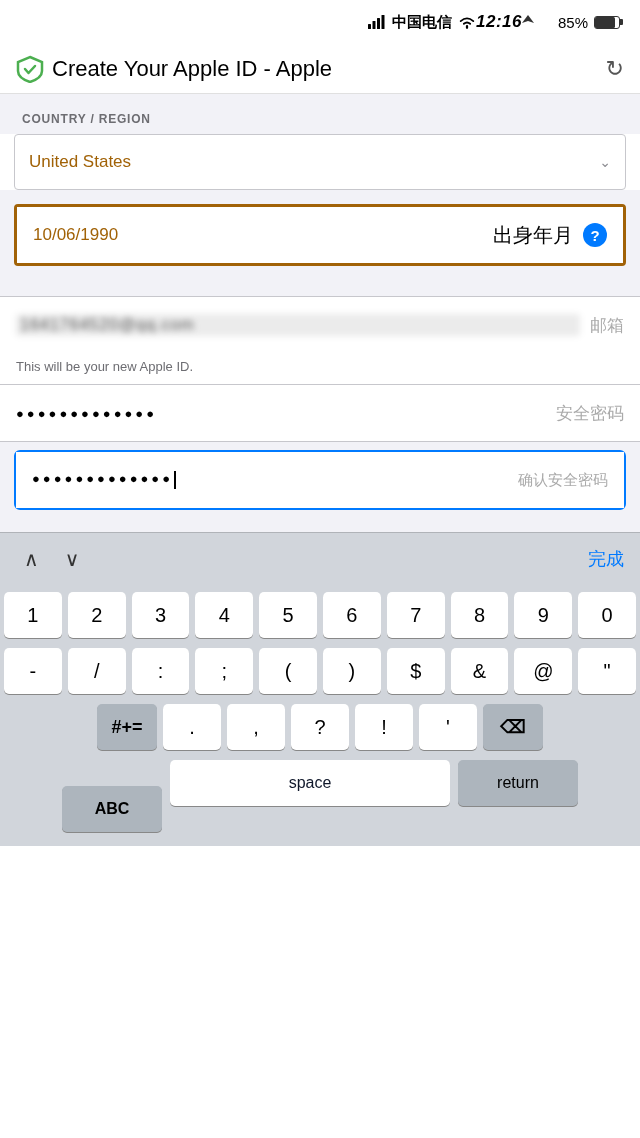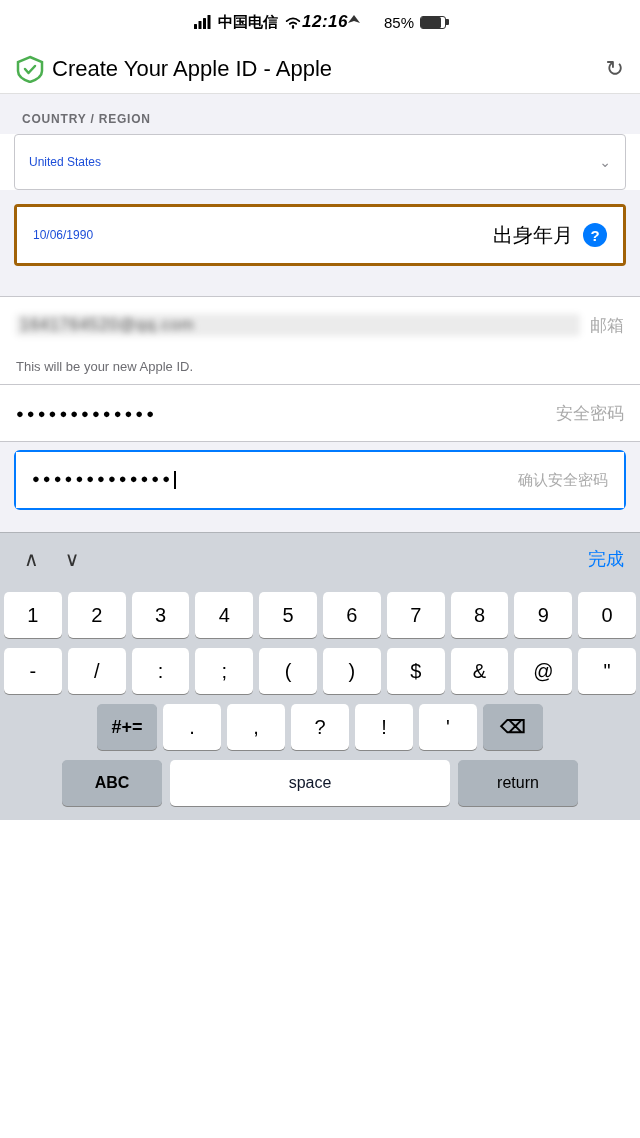--- a/index.html
+++ b/index.html
@@ -9,21 +9,21 @@
       min-height: 1138px;
       font-family: -apple-system, "SF Pro Text", "Helvetica Neue", Arial, sans-serif;
       background: #fff;
       overflow-x: hidden;
     }
 
     
     .status-bar {
       display: flex;
       align-items: center;
-      justify-content: center;
+      justify-content: flex-end;
       height: 44px;
       padding: 0 20px;
       background: #fff;
     }
     .status-left {
       display: flex;
       align-items: center;
       gap: 6px;
       font-size: 15px;
       font-weight: 600;
@@ -124,22 +124,22 @@
       background: #fff;
       border-bottom: 1px solid #e0e0e0;
       position: relative;
     }
     .field-row.no-border {
       border-bottom: none;
     }
 
     .field-value {
       flex: 1;
-      font-size: 12px;
-      color: #1d4ed8;
+      font-size: 17px;
+      color: #a16207;
     }
     .field-value.blurred-email {
       font-size: 16px;
       color: #555;
       background: rgba(0,0,0,0.08);
       border-radius: 3px;
       padding: 2px 4px;
       filter: blur(3px);
       letter-spacing: 1px;
     }
@@ -264,20 +264,21 @@
     .key.return-key {
       max-width: 120px;
       font-size: 16px;
       color: #000;
       background: #adb5bd;
     }
     .key.abc-key {
       max-width: 86px;
       background: #adb5bd;
       font-size: 16px;
+      margin-top: 26px;
     }
     .key.delete-key {
       background: #adb5bd;
       max-width: 60px;
       font-size: 18px;
     }
     .key.shift-key {
       background: #adb5bd;
       max-width: 60px;
       font-size: 18px;

